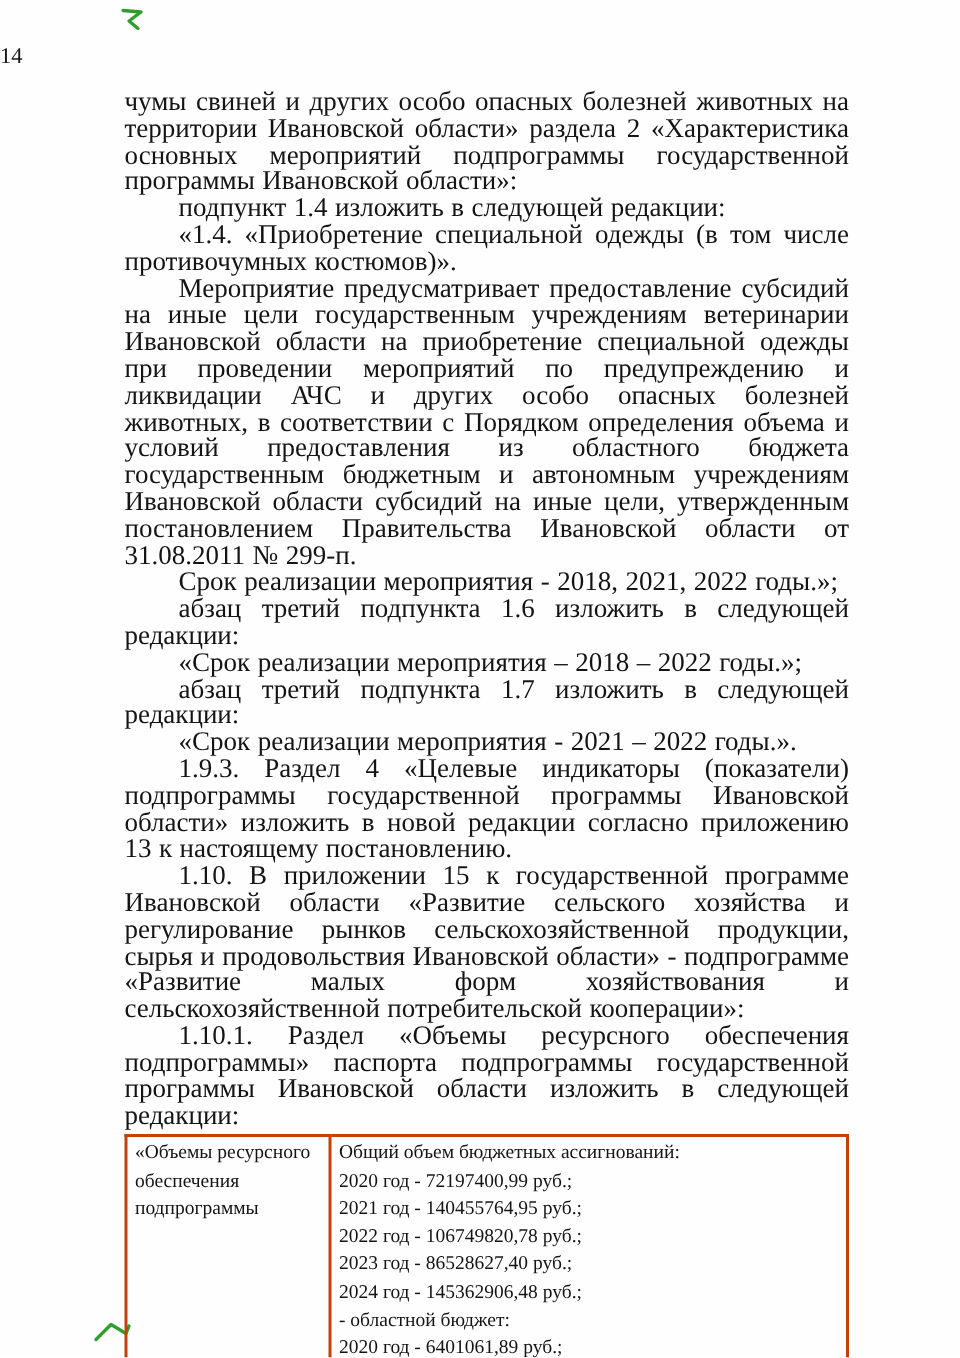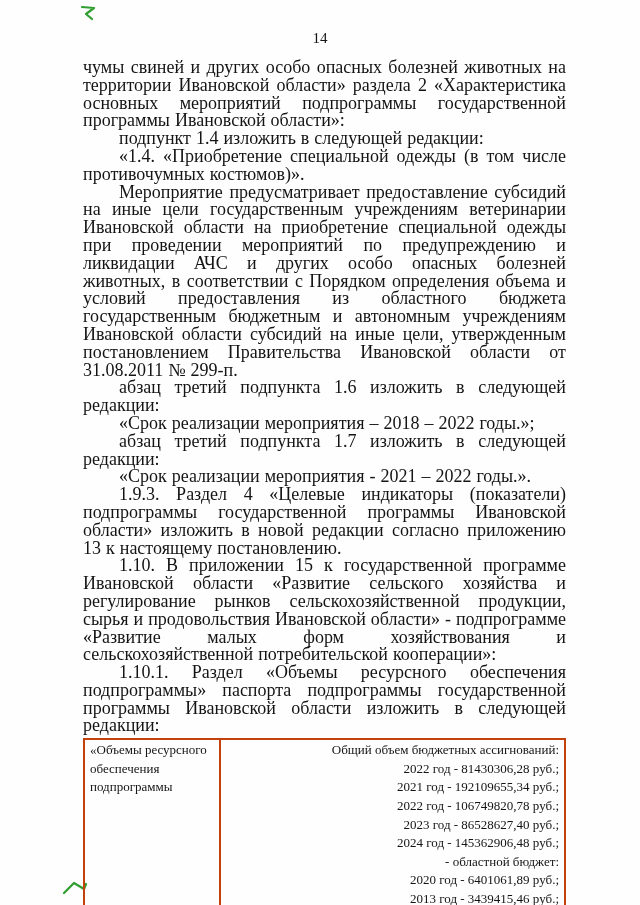--- a/index.html
+++ b/index.html
@@ -10,21 +10,21 @@
     background: #fefefe;
     font-family: "Liberation Serif", "DejaVu Serif", serif;
     color: #141414;
     overflow: hidden;
   }
   .page-number {
     position: absolute;
     top: 30px;
     left: 0;
     width: 100%;
-    text-align: center;
+    text-align: left;
     font-size: 15px;
   }
   .content {
     position: absolute;
     left: 83px;
     top: 59px;
     width: 483px;
   }
   p.para {
     margin: 0;
@@ -42,21 +42,21 @@
   }
   table.doc-table td {
     border: 2px solid #c2410c;
     vertical-align: top;
     padding: 1px 5px 4px 5px;
     font-size: 13px;
     line-height: 18.6px;
   }
   td.cell-left { width: 124px; }
   td.cell-right { }
-  .cell-line { white-space: nowrap; overflow: hidden; text-align: right; }
+  .cell-line { white-space: nowrap; overflow: hidden; }
   .artifact { position: absolute; }
   .artifact svg { display: block; }
 </style>
 </head>
 <body>
 
 <div class="page">
 
   <div class="artifact" style="left:80px; top:5px;">
     <svg width="18" height="16" viewBox="0 0 18 16">
@@ -71,37 +71,38 @@
   </div>
 
   <div class="page-number">14</div>
 
   <div class="content">
     <div id="paragraphs">
         <p class="para">чумы свиней и других особо опасных болезней животных на территории Ивановской области» раздела 2 «Характеристика основных мероприятий подпрограммы государственной программы Ивановской области»:</p>
         <p class="para indent">подпункт 1.4 изложить в следующей редакции:</p>
         <p class="para indent">«1.4. «Приобретение специальной одежды (в том числе противочумных костюмов)».</p>
         <p class="para indent">Мероприятие предусматривает предоставление субсидий на иные цели государственным учреждениям ветеринарии Ивановской области на приобретение специальной одежды при проведении мероприятий по предупреждению и ликвидации АЧС и других особо опасных болезней животных, в соответствии с Порядком определения объема и условий предоставления из областного бюджета государственным бюджетным и автономным учреждениям Ивановской области субсидий на иные цели, утвержденным постановлением Правительства Ивановской области от 31.08.2011 № 299-п.</p>
+        <p class="para indent">Срок реализации мероприятия - 2018, 2021, 2022 годы.»;</p>
         <p class="para indent">абзац третий подпункта 1.6 изложить в следующей редакции:</p>
         <p class="para indent">«Срок реализации мероприятия – 2018 – 2022 годы.»;</p>
         <p class="para indent">абзац третий подпункта 1.7 изложить в следующей редакции:</p>
         <p class="para indent">«Срок реализации мероприятия -  2021 – 2022 годы.».</p>
         <p class="para indent">1.9.3. Раздел 4 «Целевые индикаторы (показатели) подпрограммы государственной программы Ивановской области» изложить в новой редакции согласно приложению 13 к настоящему постановлению.</p>
         <p class="para indent">1.10. В приложении 15 к государственной программе Ивановской области «Развитие сельского хозяйства и регулирование рынков сельскохозяйственной продукции, сырья и продовольствия Ивановской области» - подпрограмме «Развитие малых форм хозяйствования и сельскохозяйственной потребительской кооперации»:</p>
         <p class="para indent">1.10.1. Раздел «Объемы ресурсного обеспечения подпрограммы» паспорта подпрограммы государственной программы Ивановской области изложить в следующей редакции:</p>
       </div>
 
     <table class="doc-table">
       <tbody>
         <tr>
           <td class="cell-left">«Объемы ресурсного обеспечения подпрограммы</td>
           <td class="cell-right" id="right-cell">
               <div class="cell-line">Общий объем бюджетных ассигнований:</div>
-              <div class="cell-line">2022 год - 81430306,28 руб.;</div>
-              <div class="cell-line">2021 год - 192109655,34 руб.;</div>
+              <div class="cell-line">2020 год - 72197400,99 руб.;</div>
+              <div class="cell-line">2021 год - 140455764,95 руб.;</div>
               <div class="cell-line">2022 год - 106749820,78 руб.;</div>
               <div class="cell-line">2023 год - 86528627,40 руб.;</div>
               <div class="cell-line">2024 год - 145362906,48 руб.;</div>
               <div class="cell-line">- областной бюджет:</div>
               <div class="cell-line">2020 год - 6401061,89 руб.;</div>
               <div class="cell-line">2013 год - 3439415,46 руб.;</div>
               <div class="cell-line">2022 год - 6624547,92 руб.;</div>
             </td>
         </tr>
       </tbody>

